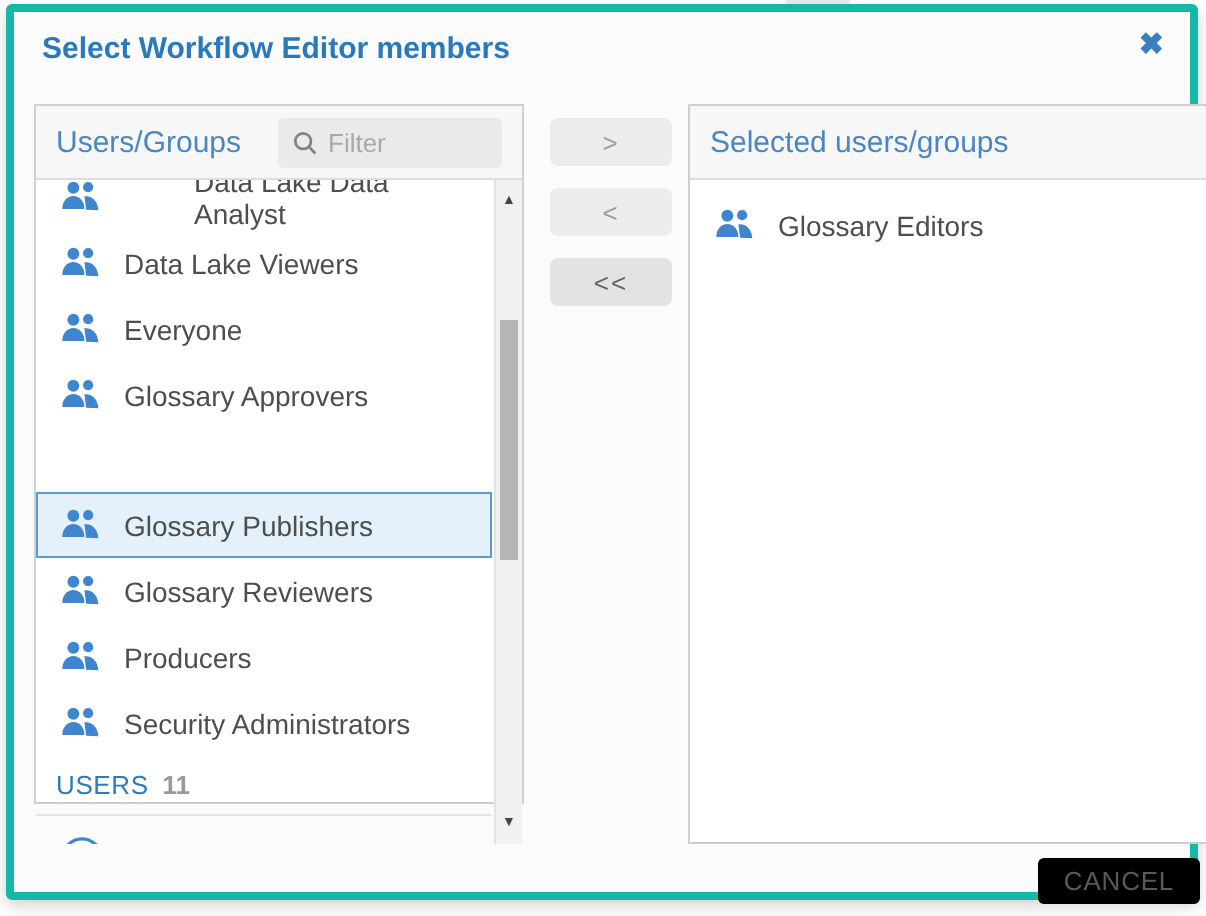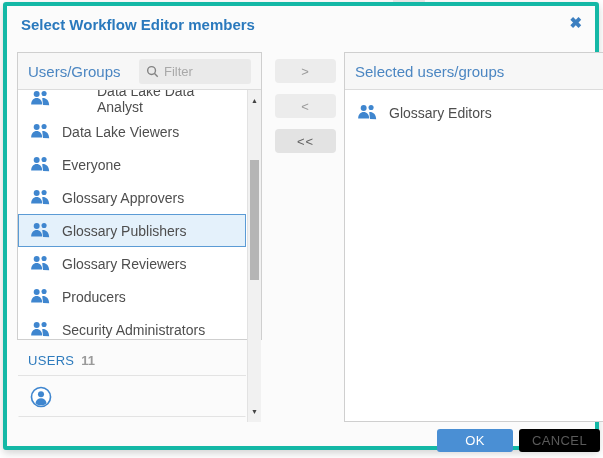--- a/index.html
+++ b/index.html
@@ -7,40 +7,40 @@
   .page-tab { position:absolute; left:393px; top:0; width:32px; height:4px; background:#ececec; }
 
   .dialog { position:absolute; left:3px; top:2px; width:596px; height:448px;
             background:#fbfbfb; border:4px solid #14b8a6; border-radius:3px;
             box-shadow:0 3px 8px rgba(0,0,0,.18); }
 
   .dialog-title { position:absolute; left:14px; top:10px; font-size:15px; font-weight:bold; color:#2a79bd; }
   .close-btn { position:absolute; right:13px; top:7px; font-size:15px; font-weight:bold; color:#3c7fc0; cursor:pointer; line-height:20px; }
 
   .panel { position:absolute; background:#ffffff; border:1px solid #cfcfcf; }
-  .panel-left  { left:10px;  top:46px; width:245px; height:288px; }
+  .panel-left  { left:10px;  top:46px; width:245px; height:350px; }
   .panel-right { left:337px; top:46px; width:291px; height:370px; }
 
   .panel-header { height:37px; background:#f7f7f7; border-bottom:1px solid #dcdcdc;
                   display:flex; align-items:center; padding:0 10px; }
   .panel-header .hdr-label { color:#4b86c2; font-size:15px; }
 
   .filter-box { margin-left:auto; width:112px; height:25px; background:#eaeaea;
                 border-radius:3px; display:flex; align-items:center; padding:0 7px; }
   .filter-box svg { flex:0 0 auto; margin-right:5px; }
   .filter-input { border:none; outline:none; background:transparent; width:70px;
                   font-size:13px; color:#666; font-family:"Liberation Sans", sans-serif; }
   .filter-input::placeholder { color:#a9a9a9; }
 
   .list { position:relative; height:332px; overflow:hidden; padding-right:15px; }
   .row { height:33px; display:flex; align-items:center; padding:0 8px 0 10px;
          font-size:14px; color:#4e4e4e; border:1px solid transparent; cursor:pointer; }
   .row .icon { width:23px; margin-right:10px; display:flex; align-items:center; justify-content:center; }
   .row-first { margin-top:-8px;gap:36px; }
-  .row.selected { background:#e4f1fb; border:1px solid #5b9bd5; }
+  .row.selected { background:#e4f1fb; border:1px solid #5b9bd5;margin-top:32px; }
 
   .section-row { height:30px; display:flex; align-items:center; padding:0 10px;
                  border-bottom:1px solid #e3e3e3; }
   .section-label { color:#2e7bbd; font-weight:normal; font-size:13px; letter-spacing:.3px; }
   .section-count { color:#9a9a9a; font-weight:bold; font-size:13px; margin-left:7px; }
   .user-row { height:41px; border-bottom:1px solid #e3e3e3; }
 
   .scrollbar { position:absolute; right:0; top:0; bottom:0; width:14px; background:#f1f1f1;
                border-left:1px solid #e2e2e2; }
   .scroll-arrow { position:absolute; left:0; width:13px; text-align:center; font-size:7px; color:#444; cursor:pointer; }
@@ -213,15 +213,14 @@
               <path class="blue" d="M1 17c0-4.6 2.9-7.6 6.5-7.6S14 12.4 14 17z"></path>
               <circle class="blue" cx="16.2" cy="4.2" r="3"></circle>
               <path class="blue" d="M14 9.6c4-.6 7.2 2.4 7.9 6.3l.3 1.9-7.2-.3z"></path>
             </svg>
         </span>
         <span>Glossary Editors</span>
       </div>
     </div>
   </div>
 
-  <button class="footer-btn ok-btn">OK</button>
   <button class="footer-btn cancel-btn">CANCEL</button>
 </div>
 
 </body></html>

